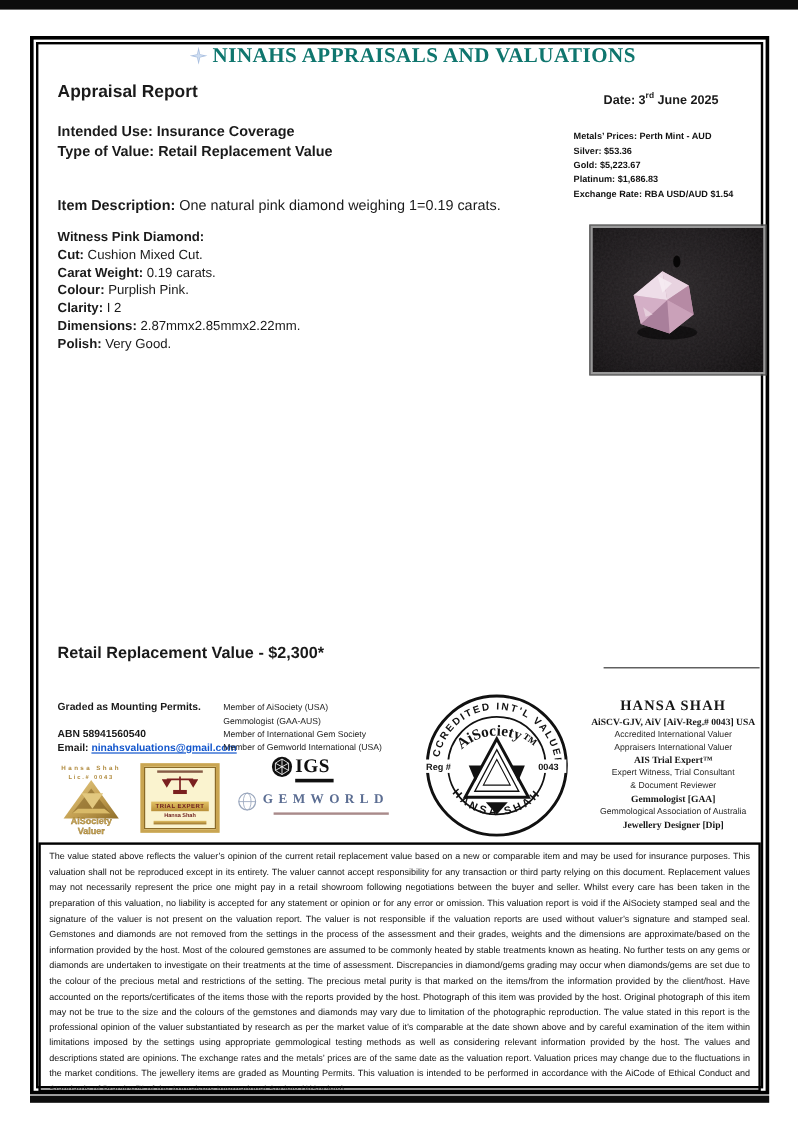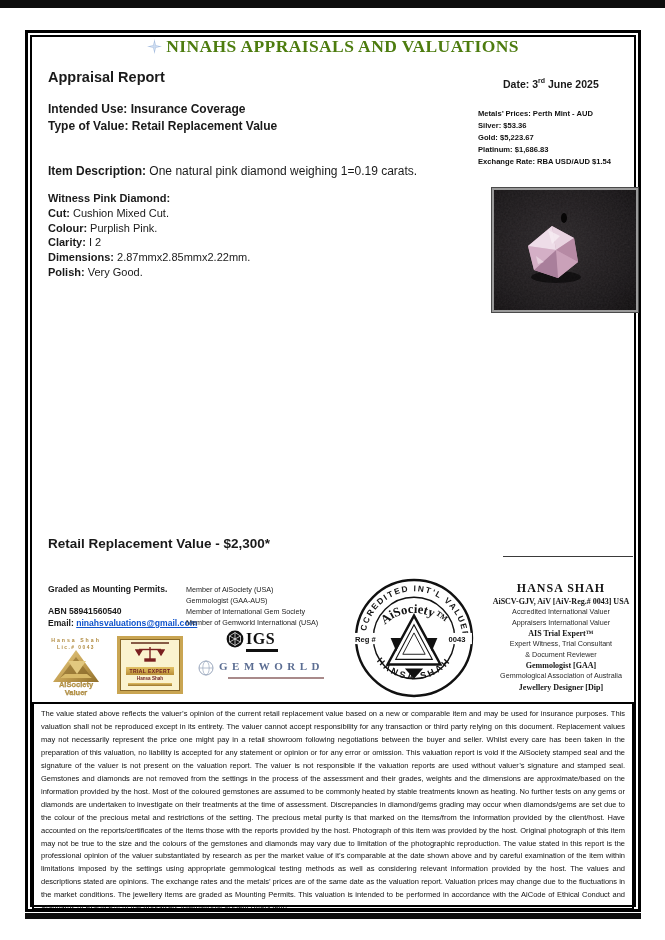--- a/index.html
+++ b/index.html
@@ -4,22 +4,22 @@
 <style>
   html,body{margin:0;padding:0;background:#fff;}
   .page{position:relative;width:665px;height:940px;background:#fff;overflow:hidden;
         font-family:"Liberation Sans",sans-serif;color:#1a1a1a;}
   .abs{position:absolute;}
   .topbar{left:0;top:0;width:665px;height:8px;background:#0d0d0d;}
   .botbar{left:25px;top:913px;width:616px;height:6px;background:#0d0d0d;}
   .frame{left:25px;top:30px;width:616px;height:882px;border:3px solid #000;box-sizing:border-box;}
   .frame-inner{position:absolute;left:2px;top:2px;right:2px;bottom:2px;border:2px solid #000;}
   
-  .org-title{left:32px;top:36px;width:602px;text-align:center;
-     font-family:"Liberation Serif",serif;font-weight:bold;font-size:17.5px;letter-spacing:.4px;color:#4d7c0f;}
+  .org-title{left:43px;top:36px;width:602px;text-align:center;
+     font-family:"Liberation Serif",serif;font-weight:bold;font-size:17.5px;letter-spacing:.4px;color:#0f766e;}
   .org-title .spark{display:inline-block;vertical-align:-2px;margin-right:4px;}
   .report-title{left:48px;top:69px;font-size:14.5px;font-weight:bold;}
   .date{left:503px;top:77px;font-size:10.5px;font-weight:bold;}
   .date sup{font-size:7px;}
   
   .meta{left:48px;top:101px;font-size:12px;font-weight:bold;line-height:17px;}
   .metals{left:478px;top:108px;font-size:7.6px;font-weight:bold;line-height:12px;color:#111;}
   .itemdesc{left:48px;top:164px;font-size:12px;}
   .itemdesc b{font-weight:bold;}
   
@@ -102,20 +102,21 @@
   </div>
 
   <div class="abs itemdesc">
     <b>Item Description:</b>
     <span>One natural pink diamond weighing 1=0.19 carats.</span>
   </div>
 
   <div class="abs details">
     <div class="lbl">Witness Pink Diamond:</div>
     <div><span class="lbl">Cut:</span><span class="val">Cushion Mixed Cut.</span></div>
+    <div><span class="lbl">Carat Weight:</span><span class="val">0.19 carats.</span></div>
     <div><span class="lbl">Colour:</span><span class="val">Purplish Pink.</span></div>
     <div><span class="lbl">Clarity:</span><span class="val">I 2</span></div>
     <div><span class="lbl">Dimensions:</span><span class="val">2.87mmx2.85mmx2.22mm.</span></div>
     <div><span class="lbl">Polish:</span><span class="val">Very Good.</span></div>
   </div>
 
   <div class="abs photo">
     <svg width="142" height="120" viewBox="0 0 142 120">
       <defs>
         <radialGradient id="vig" cx="45%" cy="45%" r="75%">

